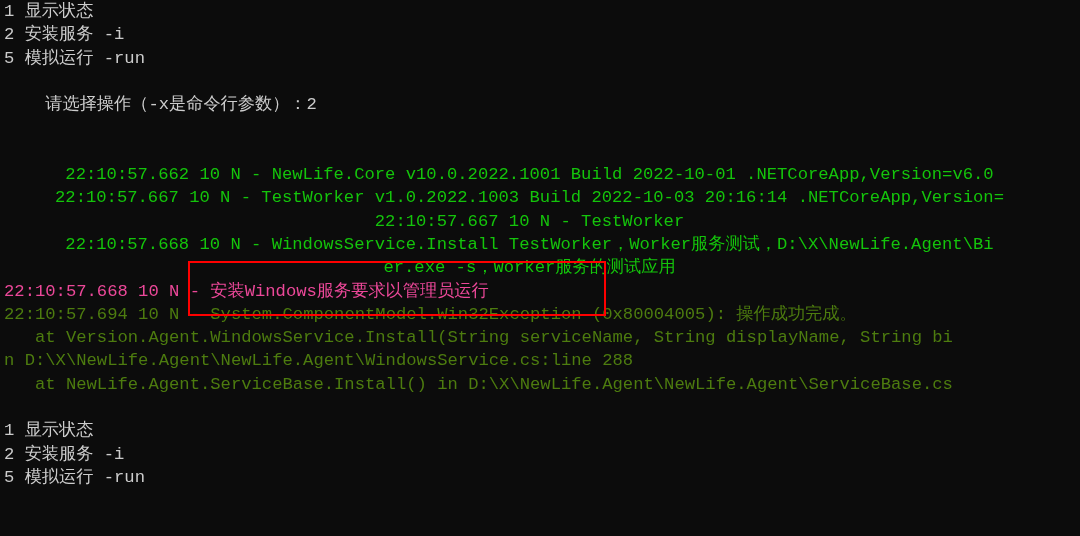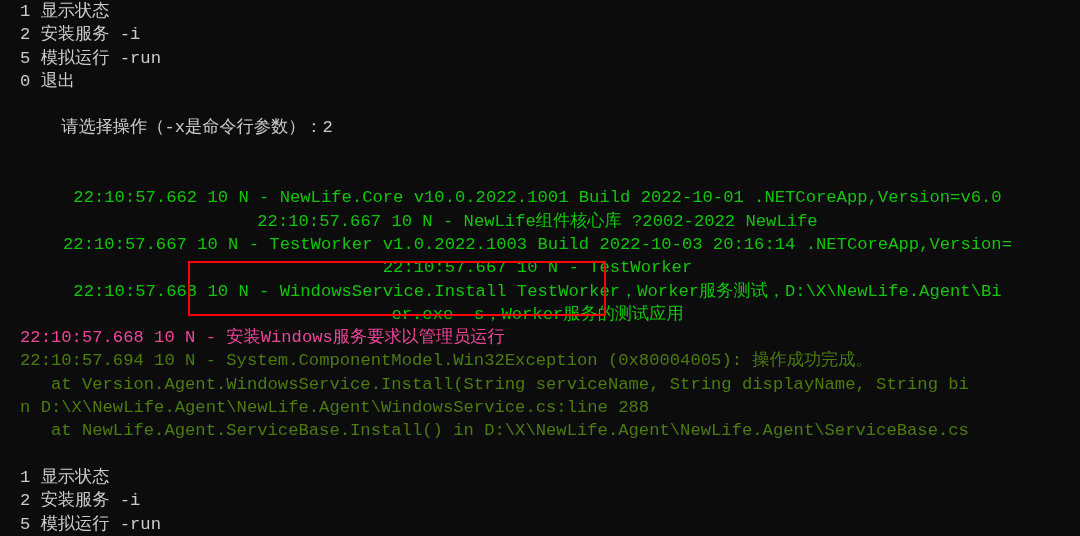--- a/index.html
+++ b/index.html
@@ -8,21 +8,21 @@
     background:#0c0c0c;
     overflow:hidden;
     font-family:"Consolas","Courier New",monospace;
     font-size:17.2px;
     line-height:23.3px;
     color:#cccccc;
   }
   .term{
     position:relative;
     width:1055px;height:536px;
-    padding-left:20px;
+    padding-left:4px;
     box-sizing:border-box;
   }
   .line{white-space:pre;}
   .white{color:#cccccc;}
   .green{color:#14c40b;text-align:center;}
   .red{color:#4d7c0f;font-family:Liberation Mono, monospace;}
   .yellow{color:#ec4899;}
   .box{
     position:absolute;
     border:2px solid #ff0000;
@@ -31,28 +31,26 @@
   }
 </style>
 </head>
 <body>
 
 <div class="term">
 
   <div class="line white">1 显示状态</div>
   <div class="line white">2 安装服务 -i</div>
   <div class="line white">5 模拟运行 -run</div>
-  <div class="line white">0 退出</div>
   <div class="line">
     <span class="white">请选择操作（-x是命令行参数）：</span><span class="white">2</span>
   </div>
   <div class="line">&nbsp;</div>
 
   <div class="line green">22:10:57.662 10 N - NewLife.Core v10.0.2022.1001 Build 2022-10-01 .NETCoreApp,Version=v6.0</div>
-  <div class="line green">22:10:57.667 10 N - NewLife组件核心库 ?2002-2022 NewLife</div>
   <div class="line green">22:10:57.667 10 N - TestWorker v1.0.2022.1003 Build 2022-10-03 20:16:14 .NETCoreApp,Version=</div>
   <div class="line green">22:10:57.667 10 N - TestWorker</div>
   <div class="line green">22:10:57.668 10 N - WindowsService.Install TestWorker，Worker服务测试，D:\X\NewLife.Agent\Bi</div>
   <div class="line green">er.exe -s，Worker服务的测试应用</div>
   <div class="line yellow">22:10:57.668 10 N - 安装Windows服务要求以管理员运行</div>
   <div class="line"><span class="red">22:10:57.694 10 N -</span><span class="red"> System.ComponentModel.Win32Exception (0x80004005): 操作成功完成。</span></div>
   <div class="line red">   at Version.Agent.WindowsService.Install(String serviceName, String displayName, String bi</div>
   <div class="line red">n D:\X\NewLife.Agent\NewLife.Agent\WindowsService.cs:line 288</div>
   <div class="line red">   at NewLife.Agent.ServiceBase.Install() in D:\X\NewLife.Agent\NewLife.Agent\ServiceBase.cs</div>
 

